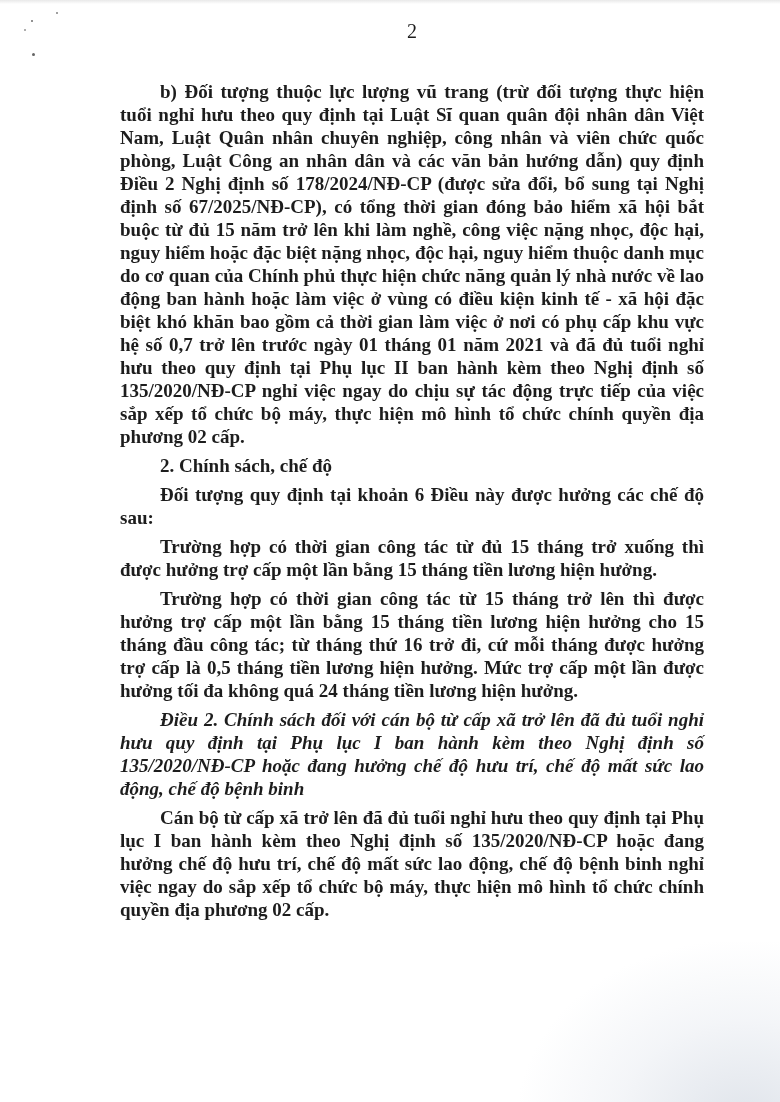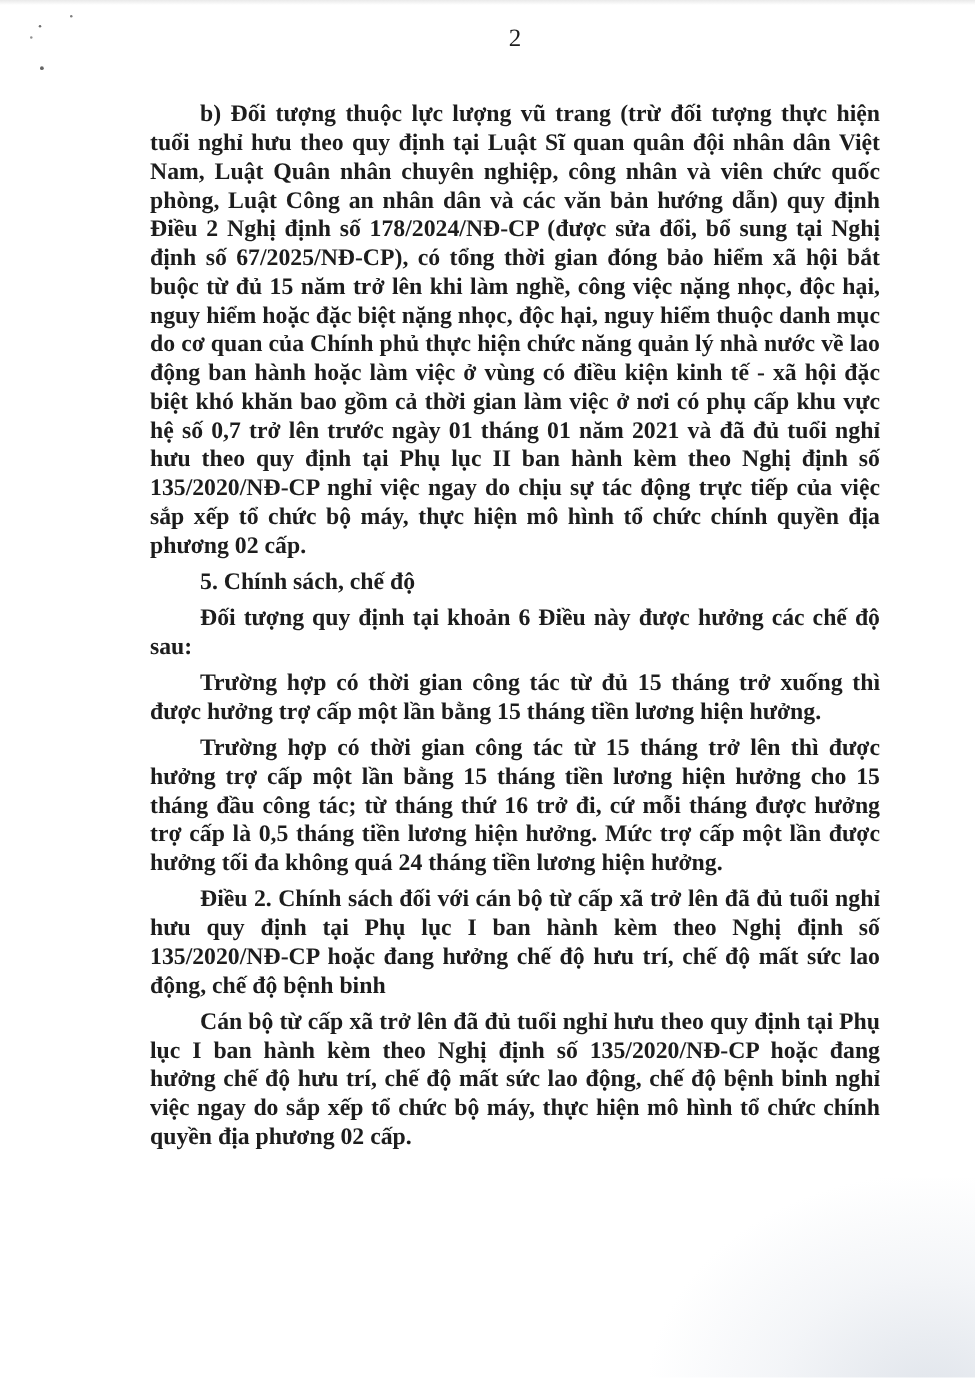--- a/index.html
+++ b/index.html
@@ -50,38 +50,38 @@
     font-size: 19px;
     line-height: 23px;
     text-align: justify;
     text-justify: inter-word;
   }
   .content p {
     margin: 0 0 6px 0;
     text-indent: 40px;
     font-weight: bold;
   }
-  .content p.bold { font-weight: bold; }
+  .content p.bold { font-weight: bold; font-style: italic; }
 </style>
 </head>
 <body>
 
 <div class="page">
 
   <div class="top-edge"></div>
   <div class="speck s1"></div>
   <div class="speck s2"></div>
   <div class="speck s3"></div>
   <div class="speck s4"></div>
 
   <div class="page-number">2</div>
 
   <div class="content">
     <p>b) Đối tượng thuộc lực lượng vũ trang (trừ đối tượng thực hiện tuổi nghỉ hưu theo quy định tại Luật Sĩ quan quân đội nhân dân Việt Nam, Luật Quân nhân chuyên nghiệp, công nhân và viên chức quốc phòng, Luật Công an nhân dân và các văn bản hướng dẫn) quy định Điều 2 Nghị định số 178/2024/NĐ-CP (được sửa đổi, bổ sung tại Nghị định số 67/2025/NĐ-CP), có tổng thời gian đóng bảo hiểm xã hội bắt buộc từ đủ 15 năm trở lên khi làm nghề, công việc nặng nhọc, độc hại, nguy hiểm hoặc đặc biệt nặng nhọc, độc hại, nguy hiểm thuộc danh mục do cơ quan của Chính phủ thực hiện chức năng quản lý nhà nước về lao động ban hành hoặc làm việc ở vùng có điều kiện kinh tế - xã hội đặc biệt khó khăn bao gồm cả thời gian làm việc ở nơi có phụ cấp khu vực hệ số 0,7 trở lên trước ngày 01 tháng 01 năm 2021 và đã đủ tuổi nghỉ hưu theo quy định tại Phụ lục II ban hành kèm theo Nghị định số 135/2020/NĐ-CP nghỉ việc ngay do chịu sự tác động trực tiếp của việc sắp xếp tổ chức bộ máy, thực hiện mô hình tổ chức chính quyền địa phương 02 cấp.</p>
-    <p>5. Chính sách, chế độ</p>
+    <p>2. Chính sách, chế độ</p>
     <p>Đối tượng quy định tại khoản 6 Điều này được hưởng các chế độ sau:</p>
     <p>Trường hợp có thời gian công tác từ đủ 15 tháng trở xuống thì được hưởng trợ cấp một lần bằng 15 tháng tiền lương hiện hưởng.</p>
     <p>Trường hợp có thời gian công tác từ 15 tháng trở lên thì được hưởng trợ cấp một lần bằng 15 tháng tiền lương hiện hưởng cho 15 tháng đầu công tác; từ tháng thứ 16 trở đi, cứ mỗi tháng được hưởng trợ cấp là 0,5 tháng tiền lương hiện hưởng. Mức trợ cấp một lần được hưởng tối đa không quá 24 tháng tiền lương hiện hưởng.</p>
     <p class="bold">Điều 2. Chính sách đối với cán bộ từ cấp xã trở lên đã đủ tuổi nghỉ hưu quy định tại Phụ lục I ban hành kèm theo Nghị định số 135/2020/NĐ-CP hoặc đang hưởng chế độ hưu trí, chế độ mất sức lao động, chế độ bệnh binh</p>
     <p>Cán bộ từ cấp xã trở lên đã đủ tuổi nghỉ hưu theo quy định tại Phụ lục I ban hành kèm theo Nghị định số 135/2020/NĐ-CP hoặc đang hưởng chế độ hưu trí, chế độ mất sức lao động, chế độ bệnh binh nghỉ việc ngay do sắp xếp tổ chức bộ máy, thực hiện mô hình tổ chức chính quyền địa phương 02 cấp.</p>
   </div>
 
   <div class="smudge"></div>
 
 </div>

